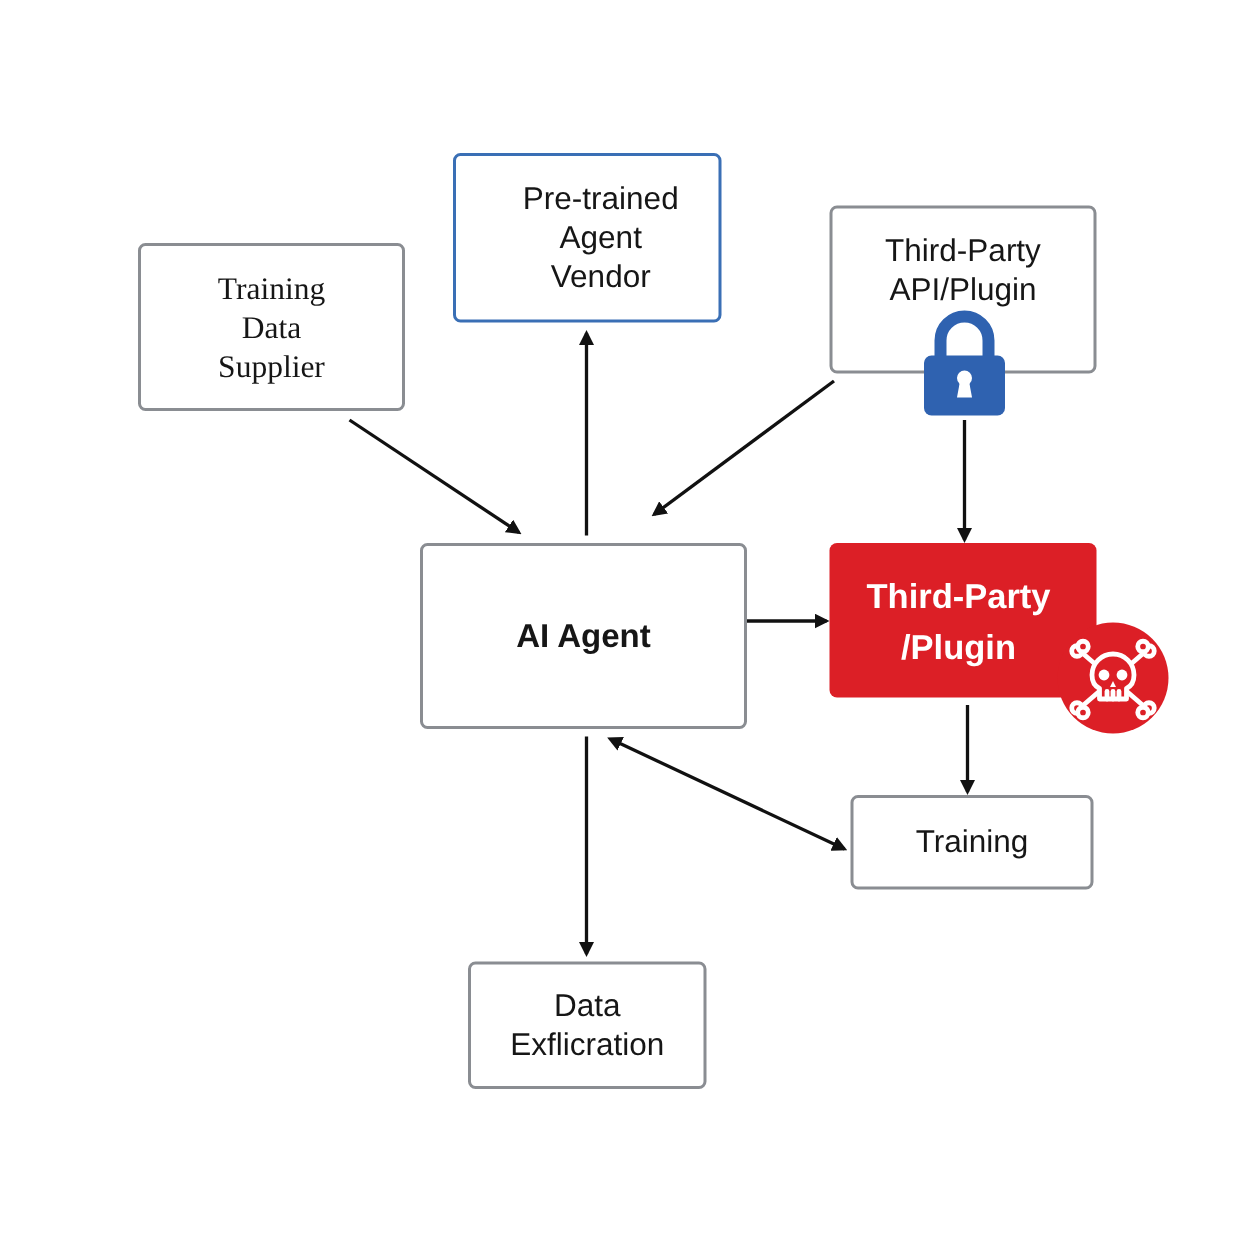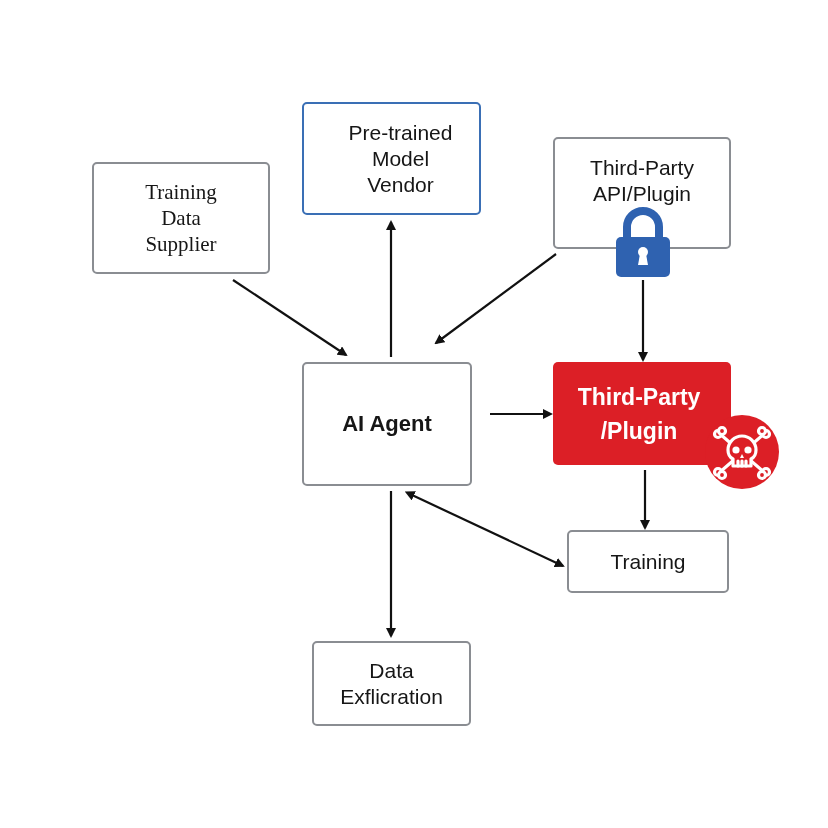--- a/index.html
+++ b/index.html
@@ -45,21 +45,21 @@
 
     <line x1="645" y1="470" x2="645" y2="528" stroke="#111" stroke-width="2.2" marker-end="url(#ah)"></line>
 
     <line x1="412" y1="495" x2="563" y2="566" stroke="#111" stroke-width="2.2" marker-start="url(#ah-start)" marker-end="url(#ah)"></line>
 
     <line x1="391" y1="491" x2="391" y2="636" stroke="#111" stroke-width="2.2" marker-end="url(#ah)"></line>
   </svg>
 
   <div class="node blue" style="left:302px; top:102px; width:179px; height:113px;">
     <span class="line">Pre-trained</span>
-    <span class="line">Model</span>
+    <span class="line">Agent</span>
     <span class="line">Vendor</span>
   </div>
 
   <div class="node" style="left:92px; top:162px; width:178px; height:112px;font-family:Liberation Serif, serif;">
     <span class="line">Training</span>
     <span class="line">Data</span>
     <span class="line">Supplier</span>
   </div>
 
   <div class="node" style="left:553px; top:137px; width:178px; height:112px; justify-content:flex-start; padding-top:16px;">
@@ -67,21 +67,21 @@
     <span class="line">API/Plugin</span>
   </div>
 
   <svg class="badge" style="left:614px; top:205px;" width="58" height="74" viewBox="0 0 58 74">
     <path d="M13 34 V22 A16 16 0 0 1 45 22 V34" fill="none" stroke="#2f62b0" stroke-width="8"></path>
     <rect x="2" y="32" width="54" height="40" rx="5" fill="#2f62b0"></rect>
     <circle cx="29" cy="47" r="5" fill="#fff"></circle>
     <path d="M26 49 L24 60 L34 60 L32 49 z" fill="#fff"></path>
   </svg>
 
-  <div class="node" style="left:302px; top:362px; width:170px; height:124px;">
+  <div class="node" style="left:280px; top:362px; width:218px; height:124px;">
     <span class="title">AI Agent</span>
   </div>
 
   <div class="node red" style="left:553px; top:362px; width:178px; height:103px; padding-right:6px;">
     <span class="line">Third-Party</span>
     <span class="line">/Plugin</span>
   </div>
 
   <svg class="badge" style="left:704px; top:414px;" width="76" height="76" viewBox="0 0 76 76">
     <circle cx="38" cy="38" r="37" fill="#dc1f26"></circle>

